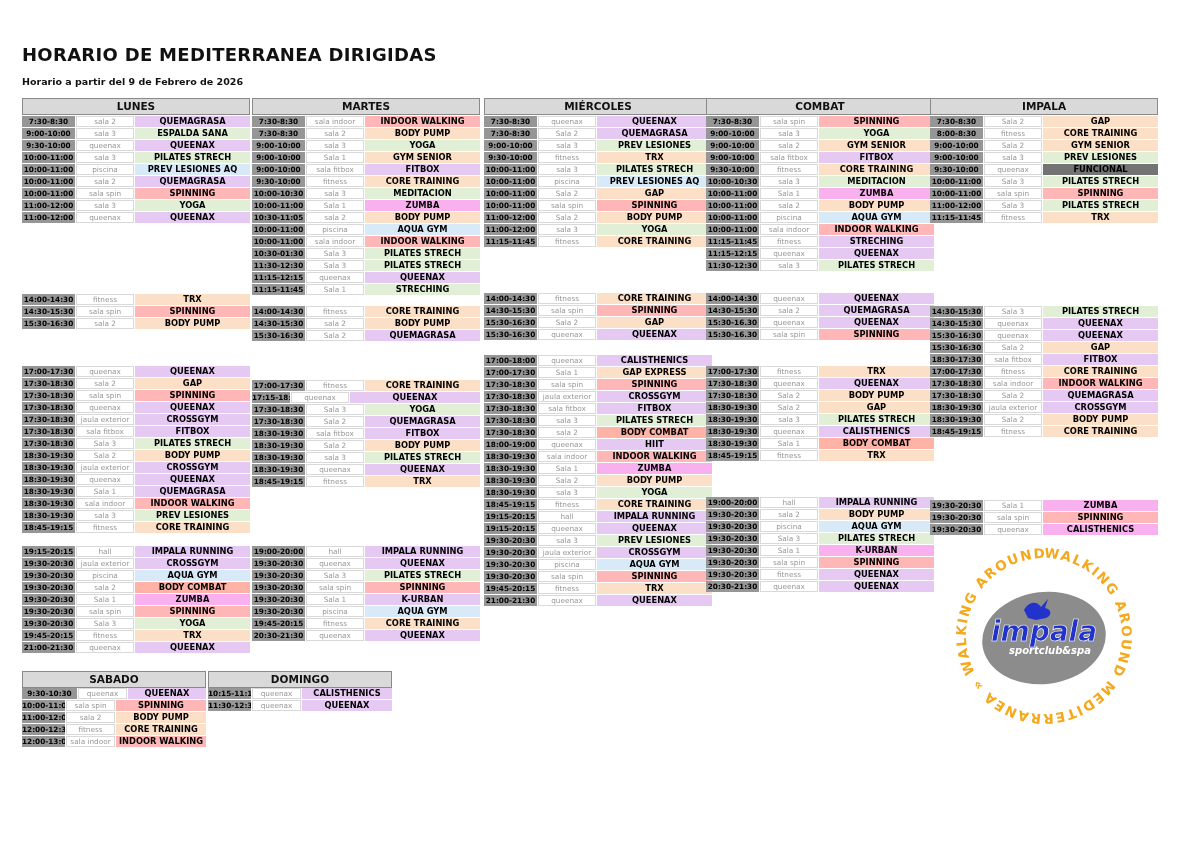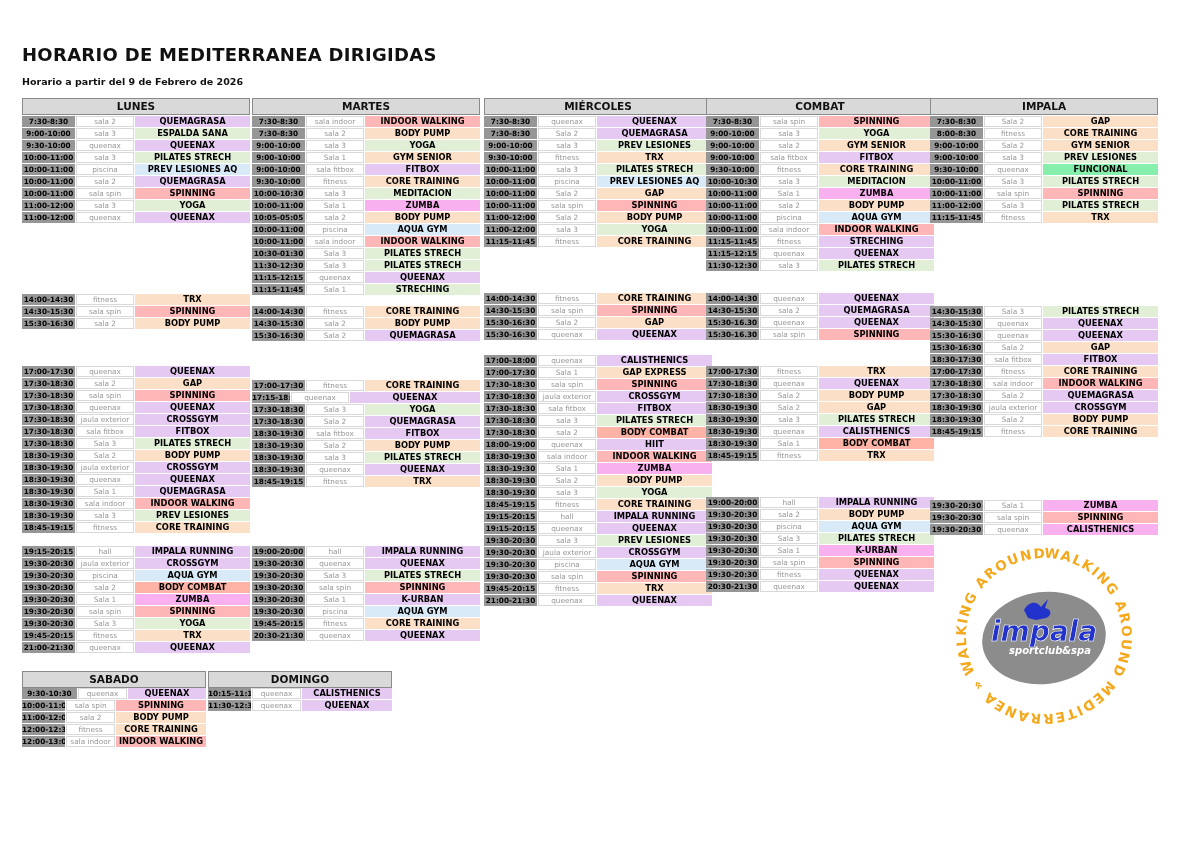--- a/index.html
+++ b/index.html
@@ -251,21 +251,21 @@
             <div class="cell time" style="width:53px">10:00-10:30</div>
             <div class="cell room" style="width:58px">sala 3</div>
             <div class="cell act" style="background:#e1efd6">MEDITACION</div>
           </div>
           <div class="row">
             <div class="cell time" style="width:53px">10:00-11:00</div>
             <div class="cell room" style="width:58px">Sala 1</div>
             <div class="cell act" style="background:#f9b0ef">ZUMBA</div>
           </div>
           <div class="row">
-            <div class="cell time" style="width:53px">10:05-05:05</div>
+            <div class="cell time" style="width:53px">10:30-11:05</div>
             <div class="cell room" style="width:58px">sala 2</div>
             <div class="cell act" style="background:#fbdfc7">BODY PUMP</div>
           </div>
           <div class="row">
             <div class="cell time" style="width:53px">10:00-11:00</div>
             <div class="cell room" style="width:58px">piscina</div>
             <div class="cell act" style="background:#d8eaf8">AQUA GYM</div>
           </div>
           <div class="row">
             <div class="cell time" style="width:53px">10:00-11:00</div>
@@ -784,21 +784,21 @@
             <div class="cell act" style="background:#fbdfc7">GYM SENIOR</div>
           </div>
           <div class="row">
             <div class="cell time" style="width:53px">9:00-10:00</div>
             <div class="cell room" style="width:58px">sala 3</div>
             <div class="cell act" style="background:#e1efd6">PREV LESIONES</div>
           </div>
           <div class="row">
             <div class="cell time" style="width:53px">9:30-10:00</div>
             <div class="cell room" style="width:58px">queenax</div>
-            <div class="cell act" style="background:#86efac">FUNCIONAL</div>
+            <div class="cell act" style="background:#737373">FUNCIONAL</div>
           </div>
           <div class="row">
             <div class="cell time" style="width:53px">10:00-11:00</div>
             <div class="cell room" style="width:58px">Sala 3</div>
             <div class="cell act" style="background:#e1efd6">PILATES STRECH</div>
           </div>
           <div class="row">
             <div class="cell time" style="width:53px">10:00-11:00</div>
             <div class="cell room" style="width:58px">sala spin</div>
             <div class="cell act" style="background:#ffb6b6">SPINNING</div>

